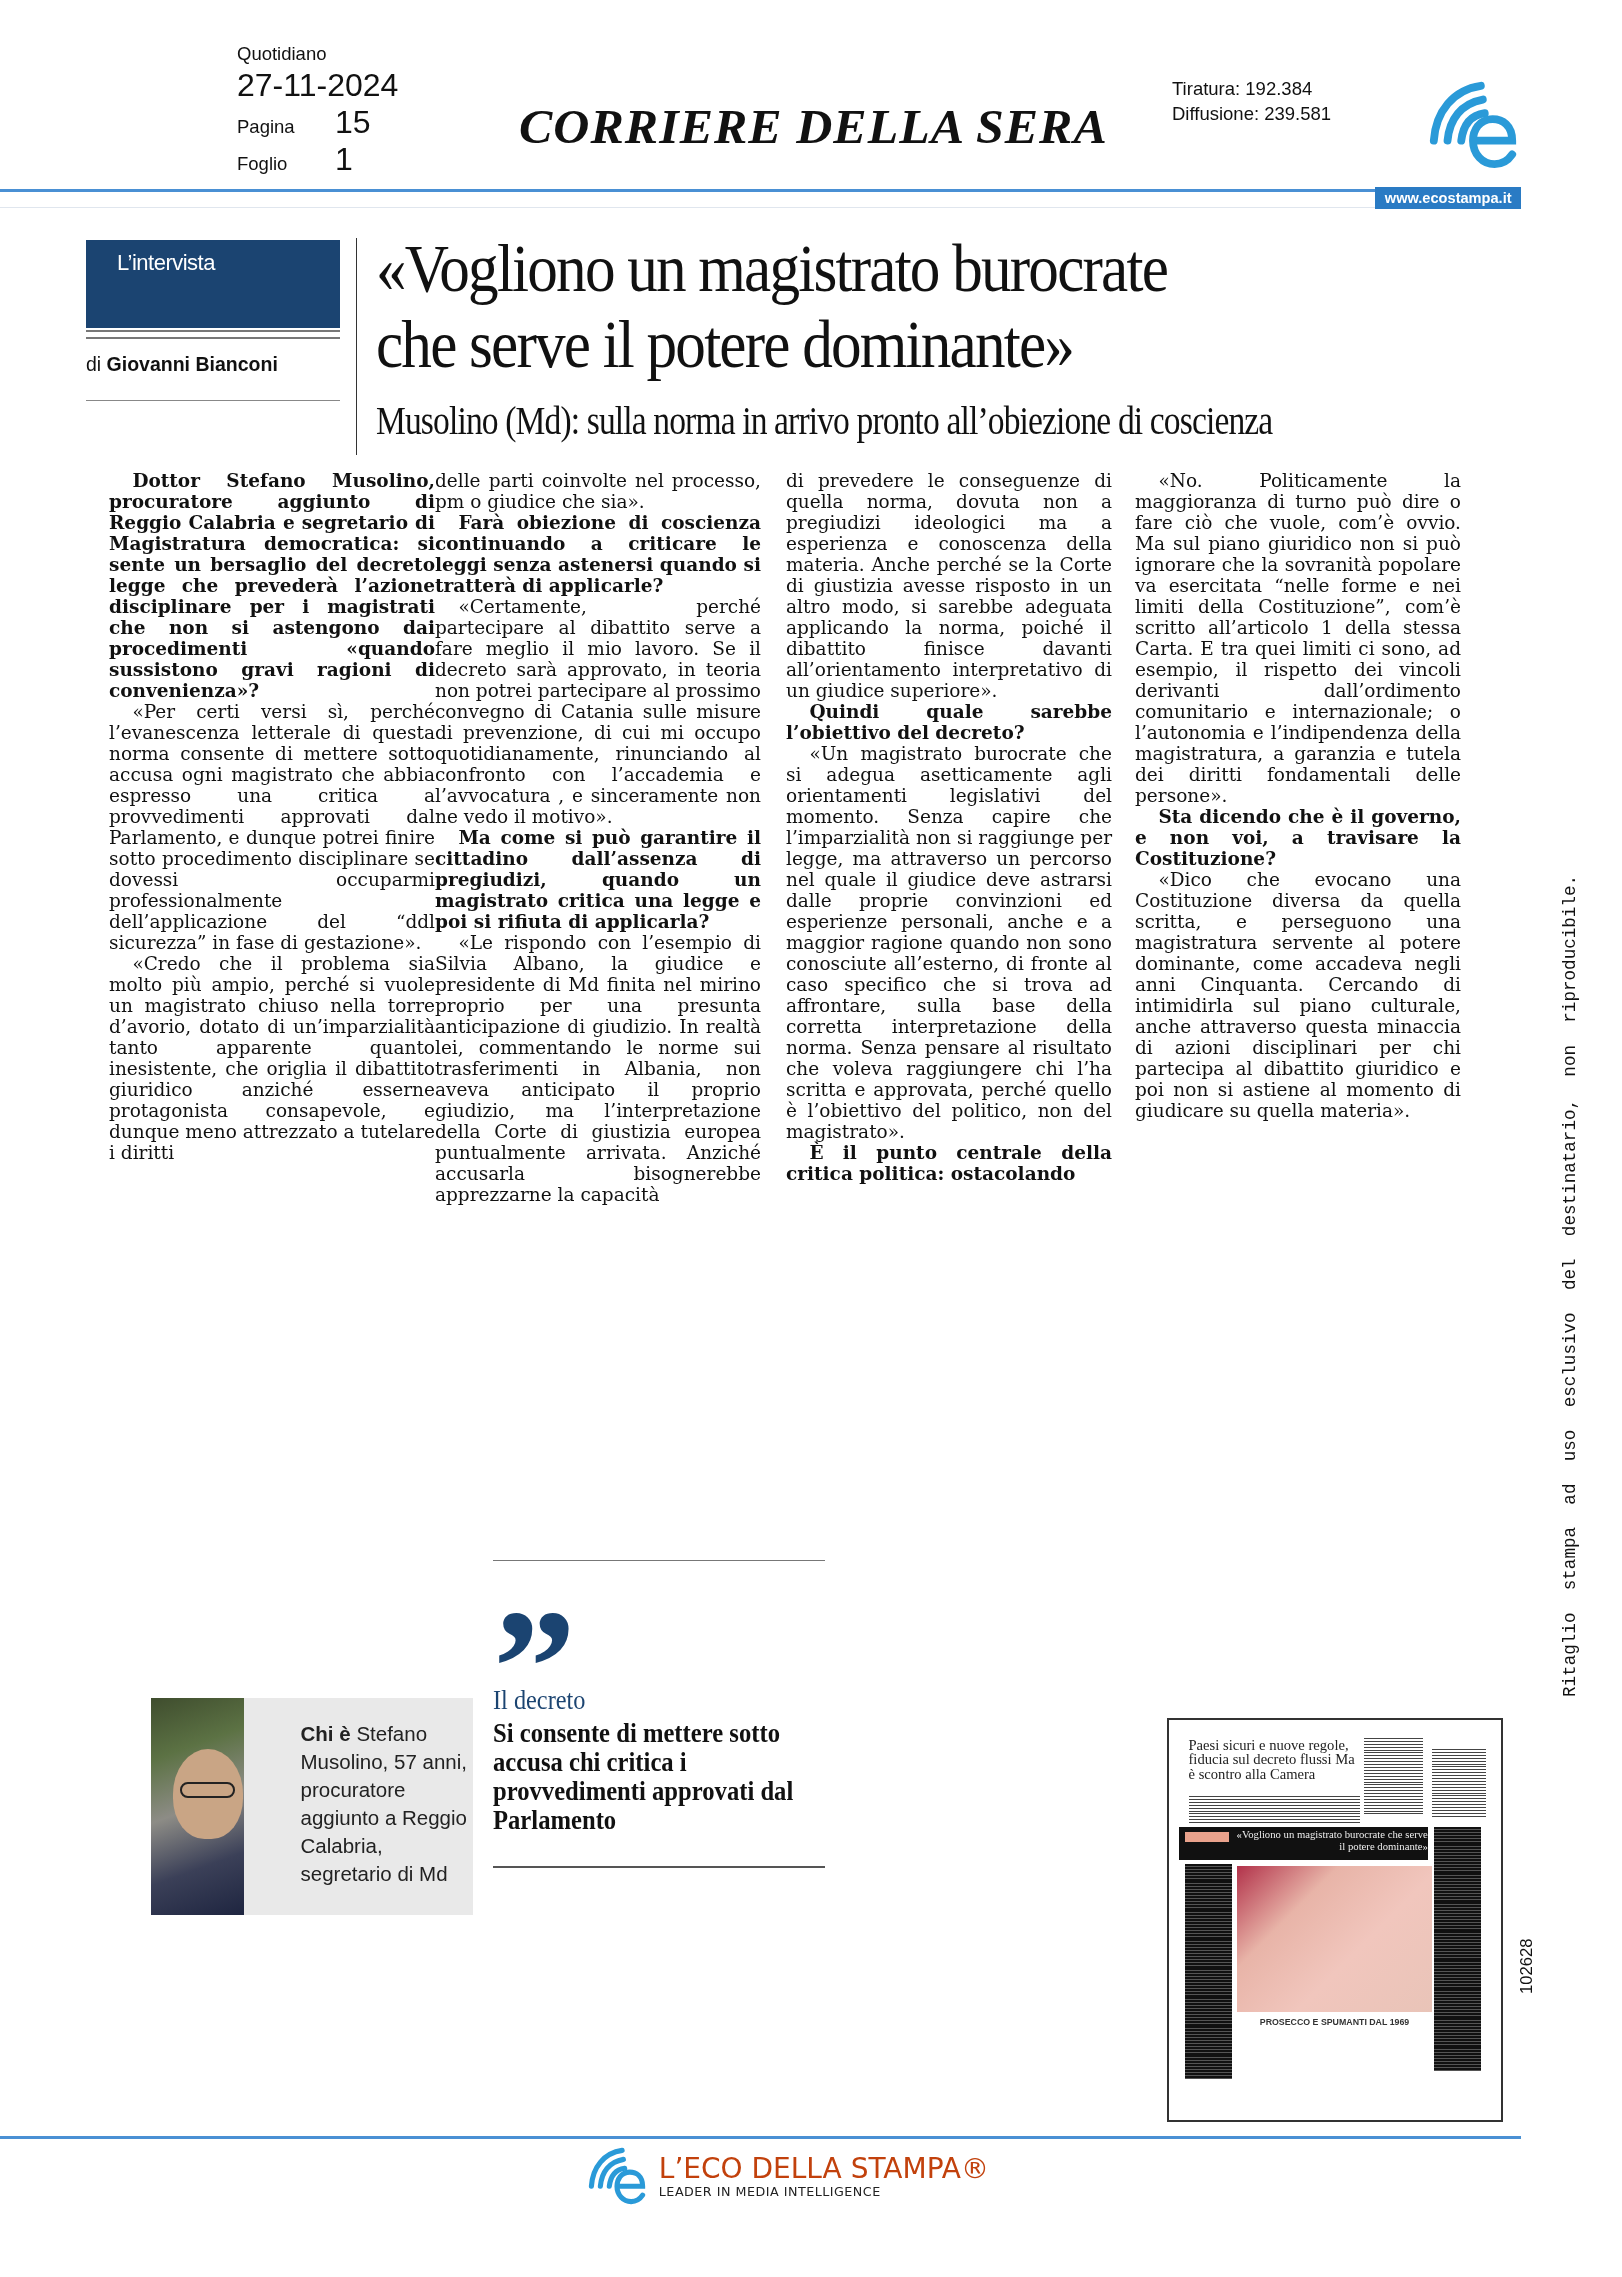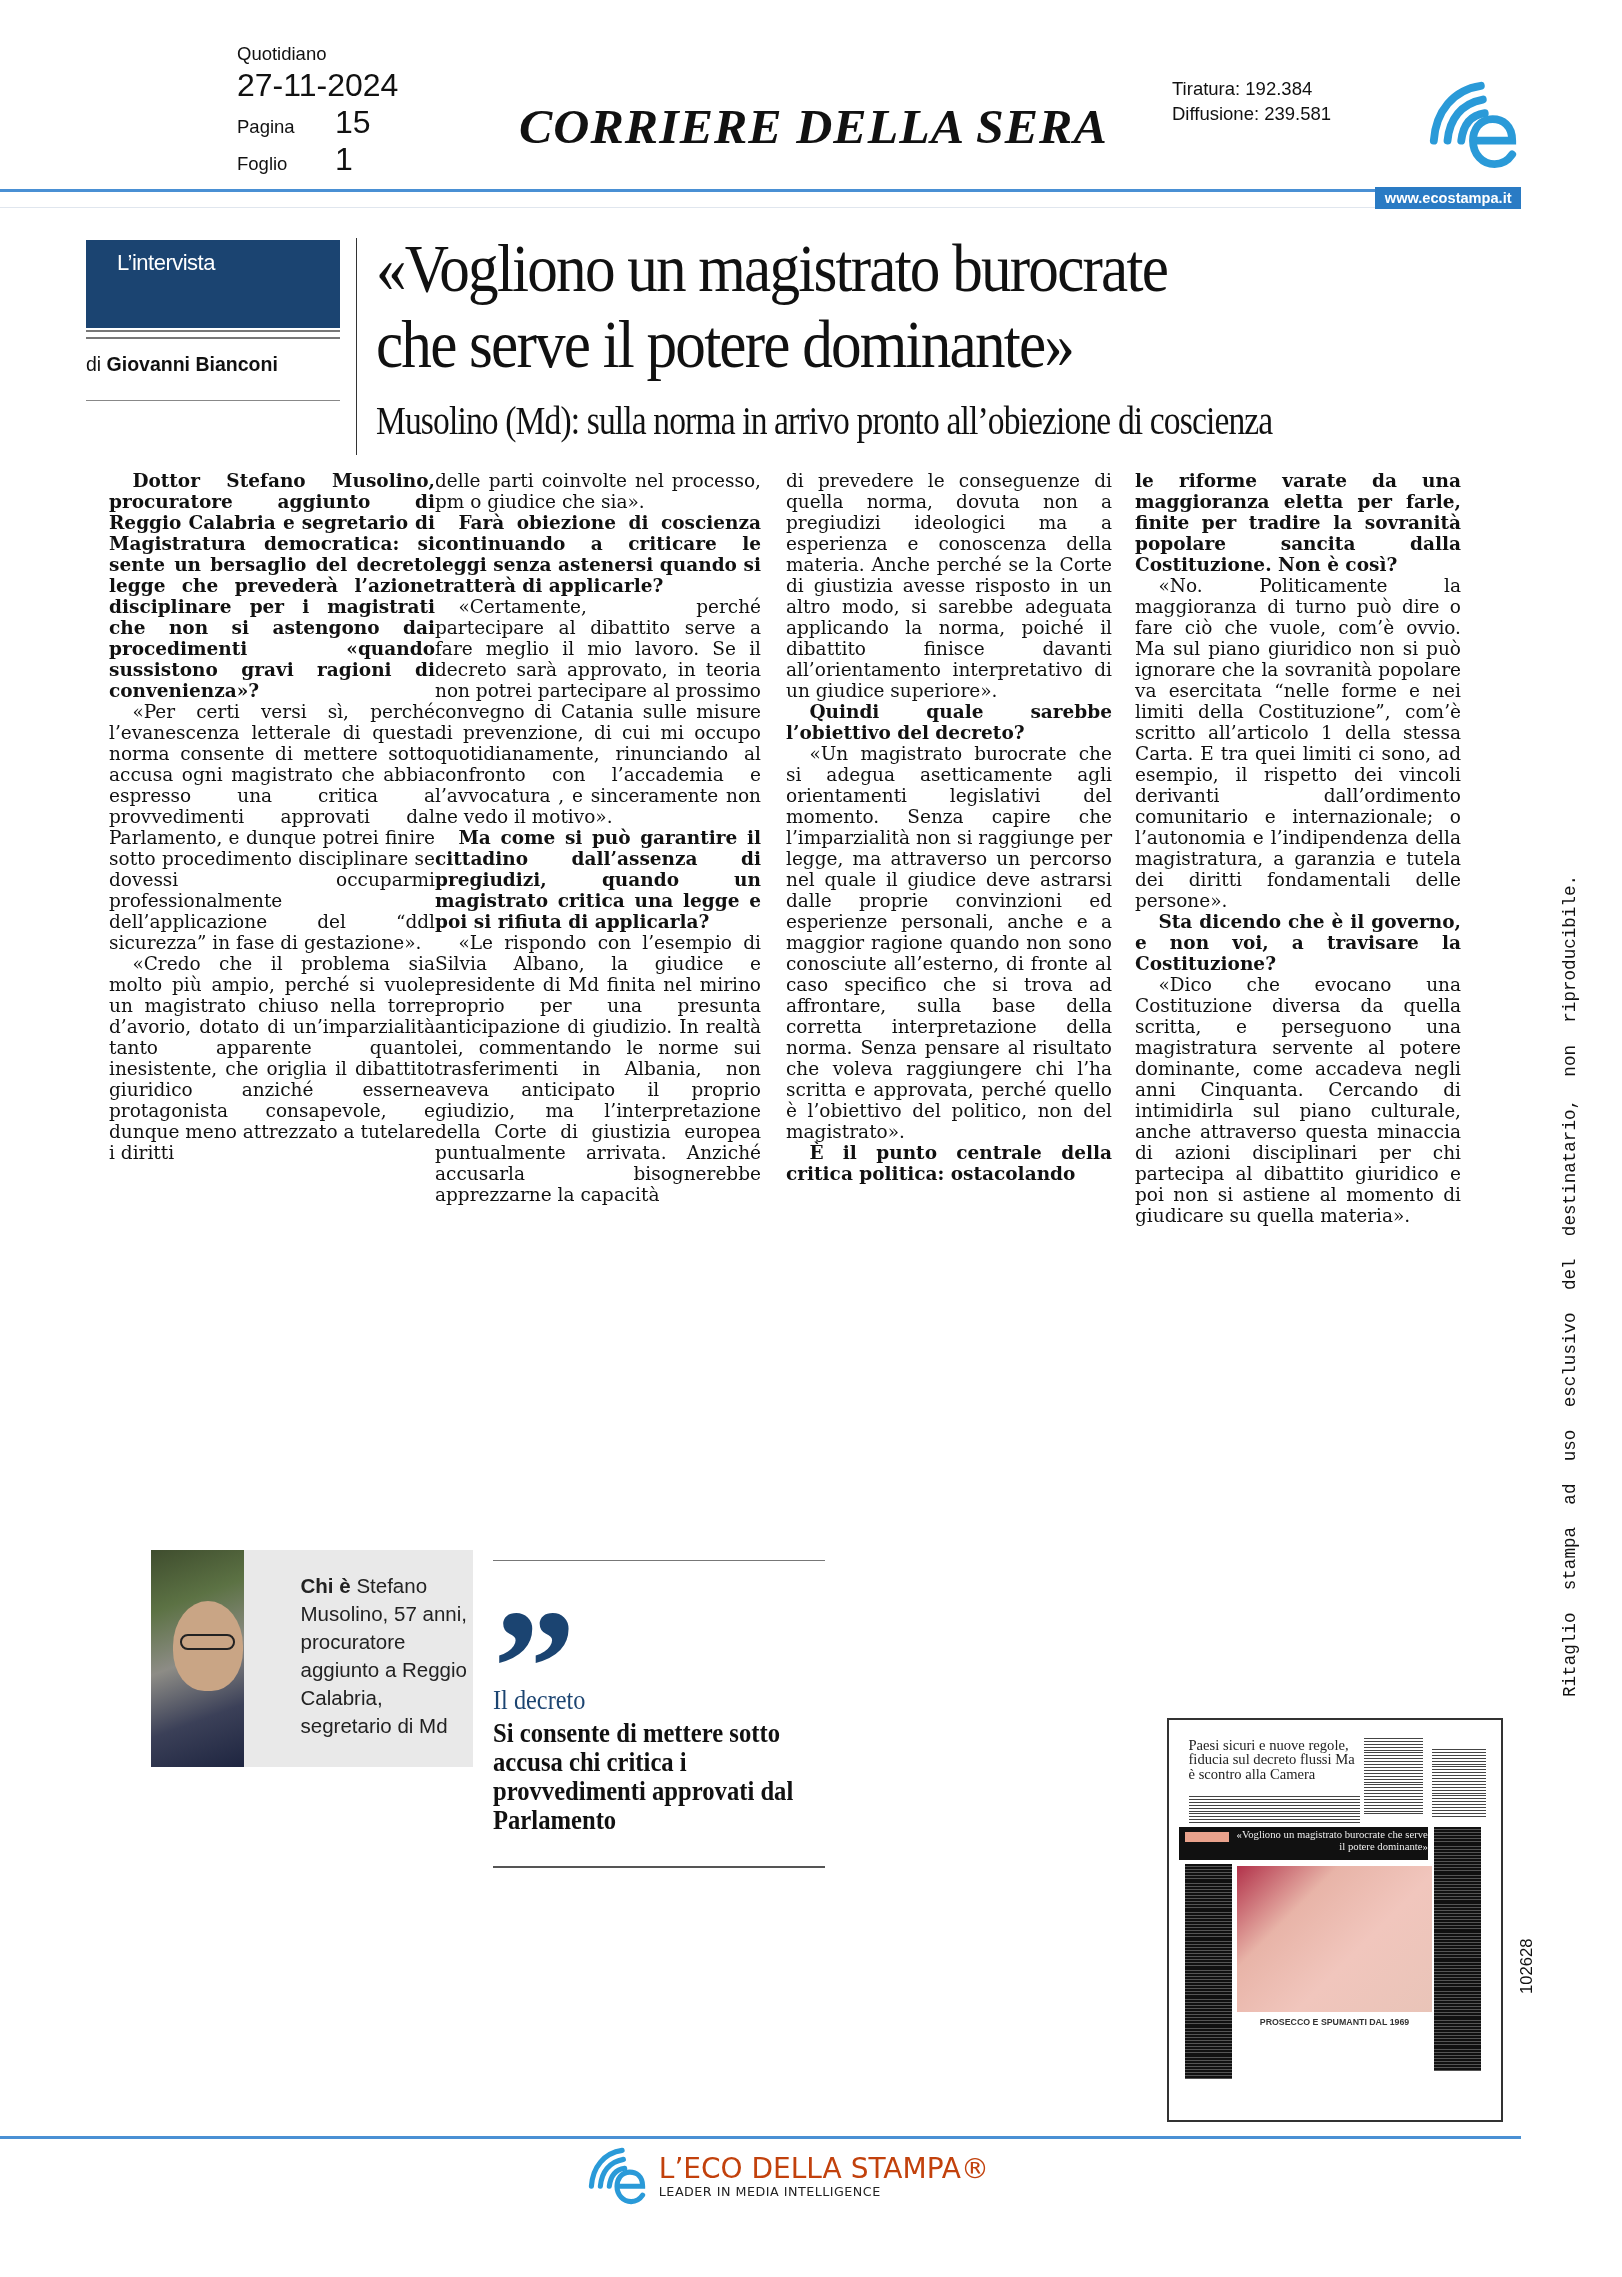--- a/index.html
+++ b/index.html
@@ -37,21 +37,21 @@
   .col { position:absolute; top:470px; width:326px; font-family:"DejaVu Serif", serif; font-size:18.5px; line-height:21px; text-align:justify; hyphens:manual; color:#111; }
   .col p { margin:0; text-indent:23.4px; }
   .col p.q { font-weight:bold; }
   .col p.cont { text-indent:0; }
   .c1 { left:109px; }
   .c2 { left:435px; }
   .c3 { left:786px; }
   .c4 { left:1135px; }
 
   
-  .bio { position:absolute; left:151px; top:1550px; width:322px; height:217px; background:#e9e9e9; display:flex;gap:45px; }
+  .bio { position:absolute; left:151px; top:1698px; width:322px; height:217px; background:#e9e9e9; display:flex;gap:45px; }
   .bio .photo { width:105px; height:217px; background:linear-gradient(160deg,#3f4d2e 0%,#5c7244 25%,#8d8c86 50%,#3b4058 75%,#1e2540 100%); position:relative; }
   .bio .photo .face { position:absolute; left:21.5px; top:51px; width:70px; height:90px; border-radius:50% 50% 45% 45%; background:#c9a585; }
   .bio .photo .glasses { position:absolute; left:29px; top:84px; width:55px; height:15.6px; border:2.9px solid #222; border-radius:7.8px; box-sizing:border-box; }
   .bio .text { padding:21.5px 0 0 11.7px; font-family:"Liberation Sans", sans-serif; font-size:20.5px; line-height:28px; color:#222; width:195px; }
   .bio .text b { font-weight:bold; }
 
   
   .quote-mark { position:absolute; left:493px; top:1584px; font-family:"Liberation Serif", serif; font-weight:bold; font-size:166px; line-height:166px; color:#1b4471; }
   .quote-label { position:absolute; left:493px; top:1685px; font-family:"Liberation Serif", serif; font-size:27px; color:#1b4471; transform:scaleX(0.9); transform-origin:left; }
   .quote-text { position:absolute; left:493px; top:1718px; width:351px; font-family:"Liberation Serif", serif; font-weight:bold; font-size:28px; line-height:29px; color:#111; transform:scaleX(0.88); transform-origin:left top; }
@@ -152,21 +152,20 @@
 </div>
 
 <div class="col c3">
   <p class="cont">di prevedere le conseguenze di quella norma, dovuta non a pregiudizi ideologici ma a esperienza e conoscenza della materia. Anche perché se la Corte di giustizia avesse risposto in un altro modo, si sarebbe adeguata applicando la norma, poiché il dibattito finisce davanti all’orientamento interpretativo di un giudice superiore».</p>
   <p class="q">Quindi quale sarebbe l’obiettivo del decreto?</p>
   <p>«Un magistrato burocrate che si adegua asetticamente agli orientamenti legislativi del momento. Senza capire che l’imparzialità non si raggiunge per legge, ma attraverso un percorso nel quale il giudice deve astrarsi dalle proprie convinzioni ed esperienze personali, anche e a maggior ragione quando non sono conosciute all’esterno, di fronte al caso specifico che si trova ad affrontare, sulla base della corretta interpretazione della norma. Senza pensare al risultato che voleva raggiungere chi l’ha scritta e approvata, perché quello è l’obiettivo del politico, non del magistrato».</p>
   <p class="q">È il punto centrale della critica politica: ostacolando</p>
 </div>
 
 <div class="col c4">
-  <p class="q cont">le riforme varate da una maggioranza eletta per farle, finite per tradire la sovranità popolare sancita dalla Costituzione. Non è così?</p>
   <p>«No. Politicamente la maggioranza di turno può dire o fare ciò che vuole, com’è ovvio. Ma sul piano giuridico non si può ignorare che la sovranità popolare va esercitata “nelle forme e nei limiti della Costituzione”, com’è scritto all’articolo 1 della stessa Carta. E tra quei limiti ci sono, ad esempio, il rispetto dei vincoli derivanti dall’ordimento comunitario e internazionale; o l’autonomia e l’indipendenza della magistratura, a garanzia e tutela dei diritti fondamentali delle persone».</p>
   <p class="q">Sta dicendo che è il governo, e non voi, a travisare la Costituzione?</p>
   <p>«Dico che evocano una Costituzione diversa da quella scritta, e perseguono una magistratura servente al potere dominante, come accadeva negli anni Cinquanta. Cercando di intimidirla sul piano culturale, anche attraverso questa minaccia di azioni disciplinari per chi partecipa al dibattito giuridico e poi non si astiene al momento di giudicare su quella materia».</p>
 </div>
 
 <div class="bio">
   <div class="photo" title="Stefano Musolino portrait">
     <div class="face"></div>
     <div class="glasses"></div>
   </div>

